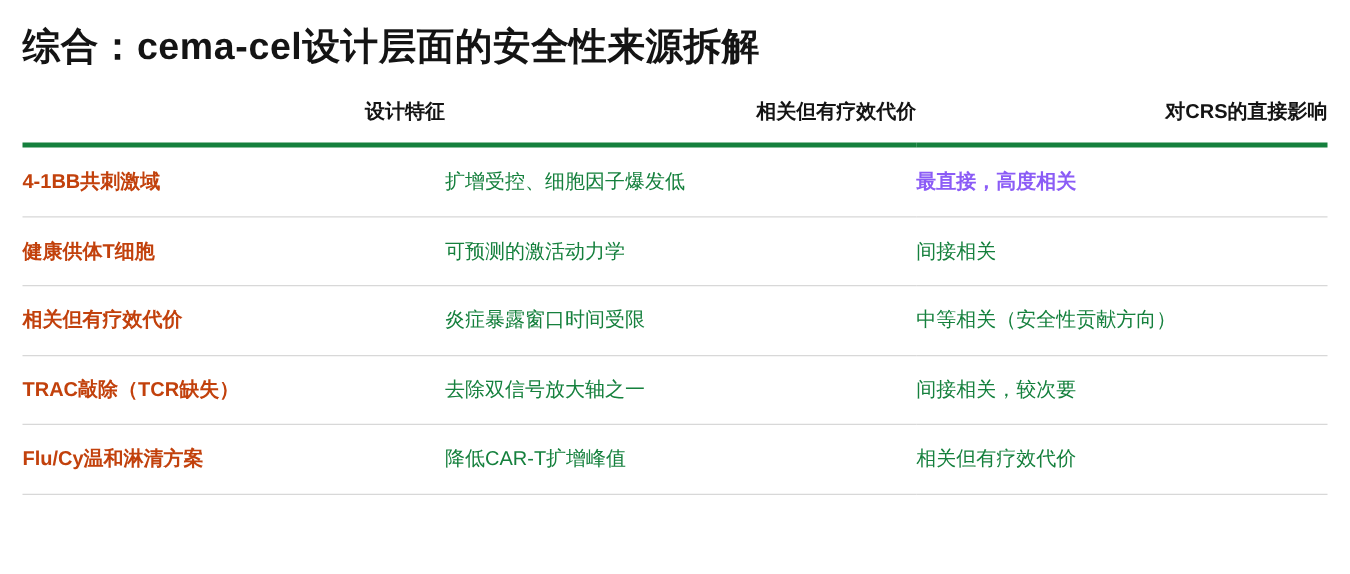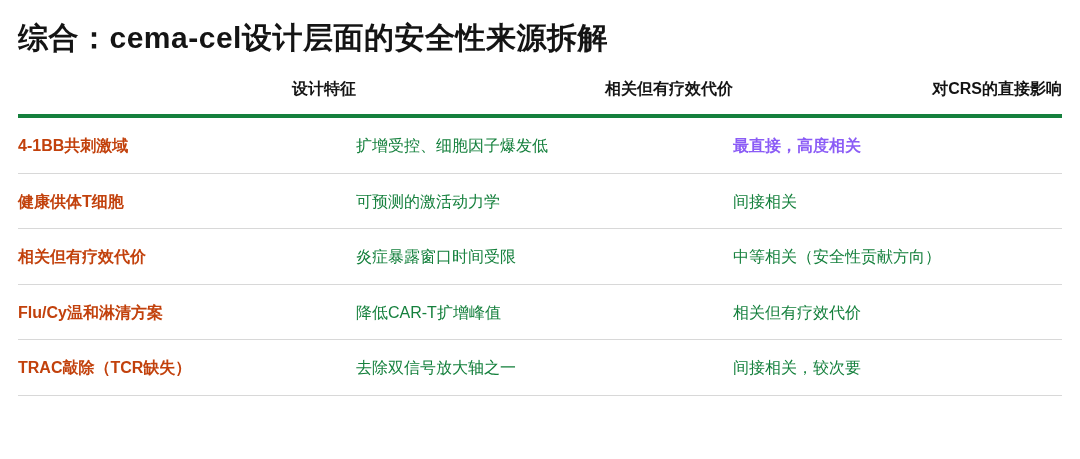--- a/index.html
+++ b/index.html
@@ -98,25 +98,25 @@
         <td class="feature">健康供体T细胞</td>
         <td class="contribution">可预测的激活动力学</td>
         <td class="impact">间接相关</td>
       </tr>
       <tr>
         <td class="feature">相关但有疗效代价</td>
         <td class="contribution">炎症暴露窗口时间受限</td>
         <td class="impact">中等相关（安全性贡献方向）</td>
       </tr>
       <tr>
+        <td class="feature">TRAC敲除（TCR缺失）</td>
+        <td class="contribution">去除双信号放大轴之一</td>
+        <td class="impact">间接相关，较次要</td>
+      </tr>
+      <tr>
         <td class="feature">Flu/Cy温和淋清方案</td>
         <td class="contribution">降低CAR-T扩增峰值</td>
         <td class="impact">相关但有疗效代价</td>
-      </tr>
-      <tr>
-        <td class="feature">TRAC敲除（TCR缺失）</td>
-        <td class="contribution">去除双信号放大轴之一</td>
-        <td class="impact">间接相关，较次要</td>
       </tr>
     </tbody>
   </table>
 
 </div>
 
 </body></html>

